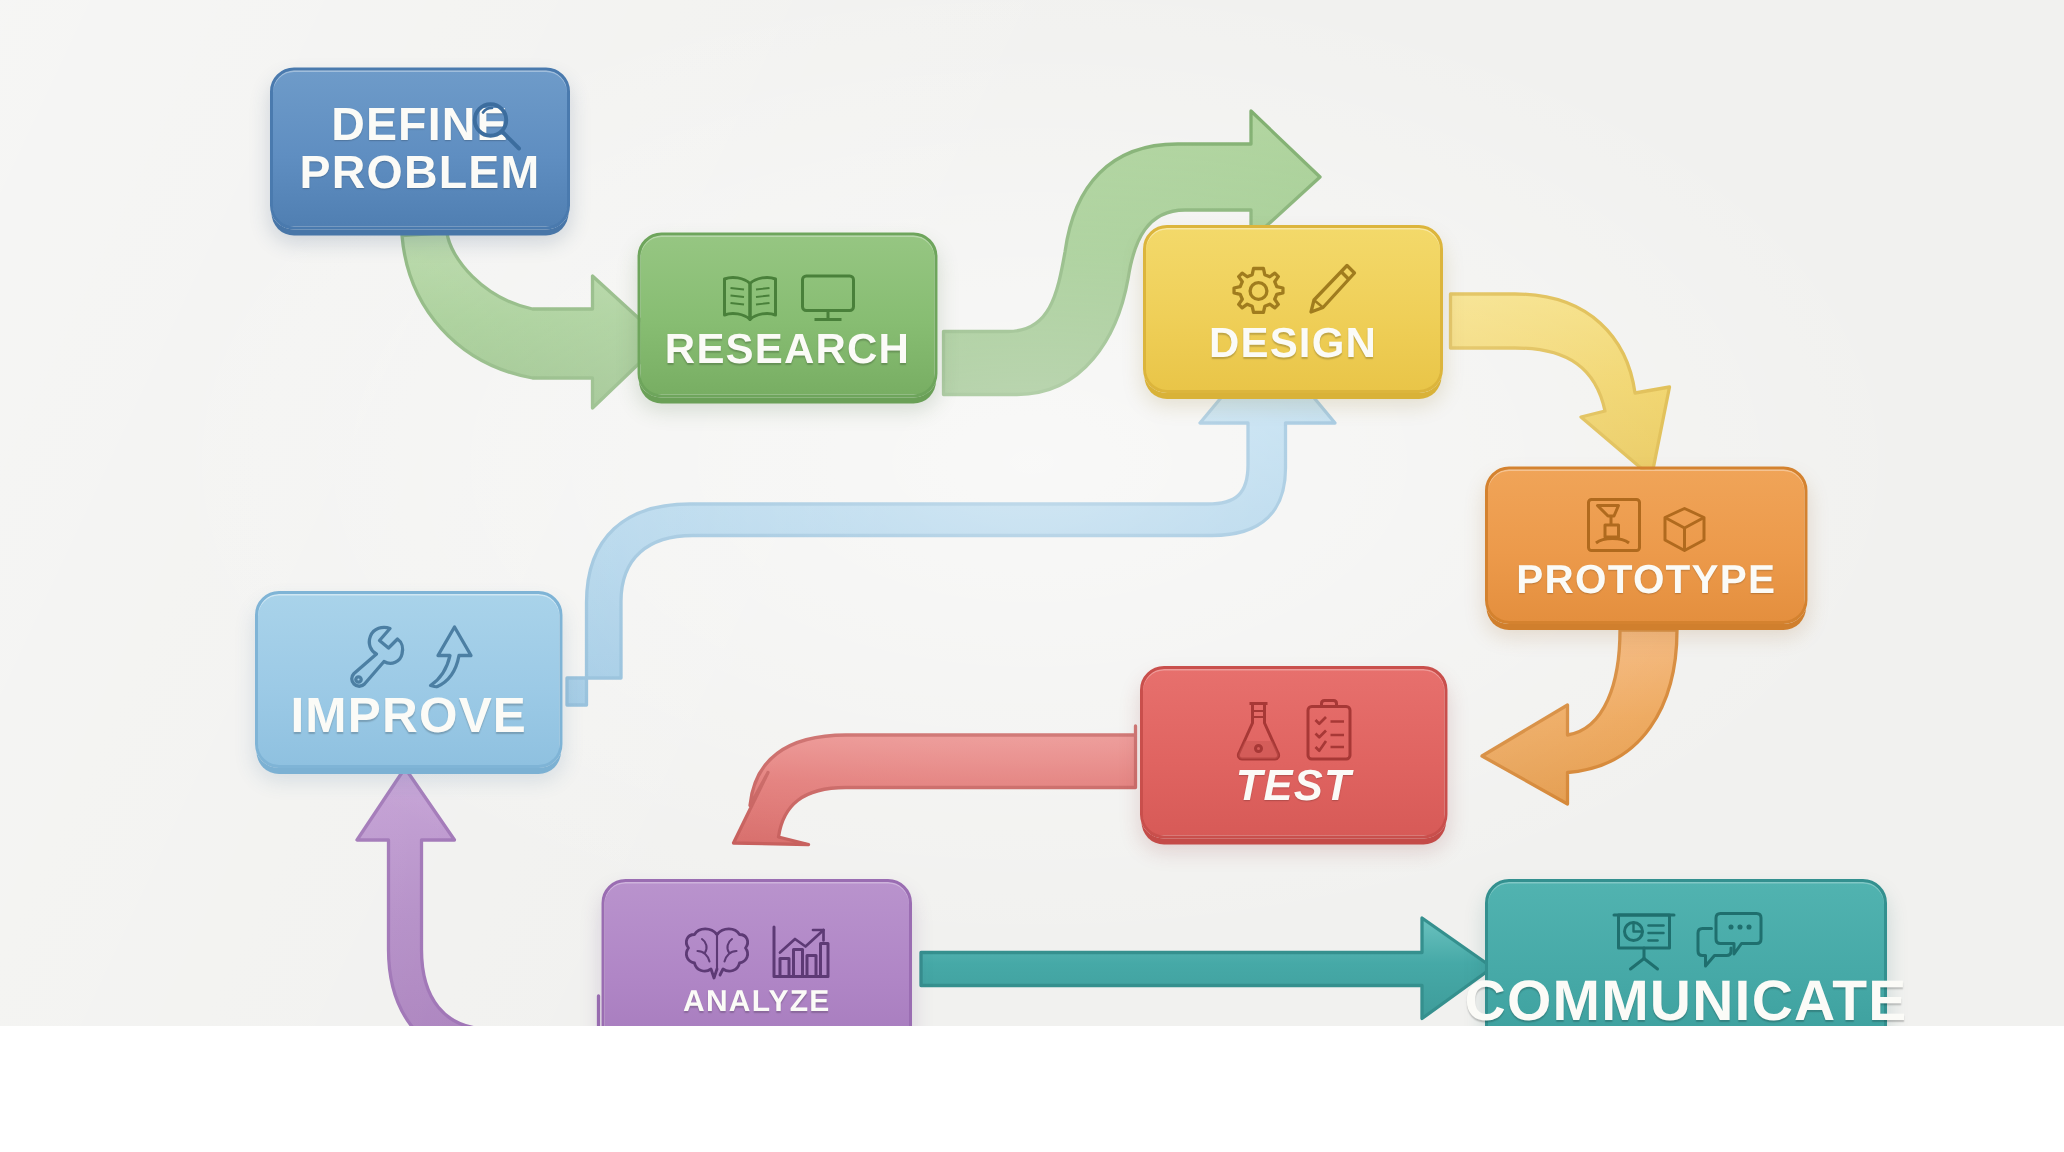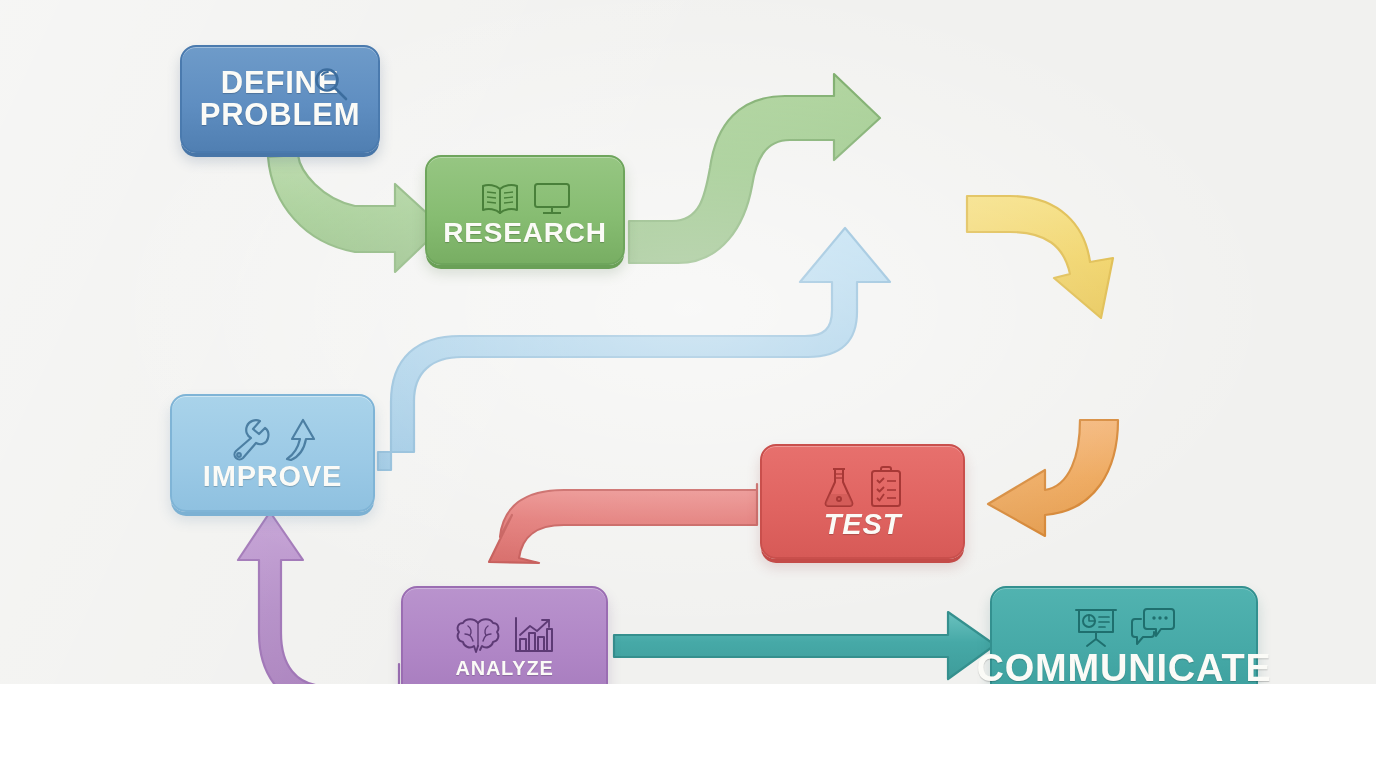--- a/index.html
+++ b/index.html
@@ -117,21 +117,21 @@
     box-shadow: 0 5px 0 -1px #328d8c, 0 8px 14px rgba(20,100,100,0.18), inset 0 1px 0 rgba(255,255,255,0.28);
   }
   #node-communicate .label { font-size: 38px; }
 
   #node-improve {
     left: 170px; top: 394px; width: 205px; height: 118px;
     background: linear-gradient(180deg, #a9d3ea 0%, #9ccae6 55%, #8fc1e0 100%);
     border-color: #7fb4d6;
     box-shadow: 0 5px 0 -1px #7cb1d3, 0 8px 14px rgba(50,100,140,0.16), inset 0 1px 0 rgba(255,255,255,0.45);
   }
-  #node-improve .label { font-size: 29px; text-align: center; }
+  #node-improve .label { font-size: 33px; text-align: center; }
 
   .ico { display: block; }
 </style>
 </head>
 <body>
 
 <div id="canvas">
 
   <svg id="arrow-layer" viewBox="0 0 1376 768" xmlns="http://www.w3.org/2000/svg">
     <defs>
@@ -368,21 +368,60 @@
         <svg class="ico" width="42" height="38" viewBox="0 0 42 38" fill="none" stroke="#49803a" stroke-width="2" stroke-linejoin="round">
           <rect x="4" y="4" width="34" height="23" rx="2.5"></rect>
           <line x1="21" y1="27" x2="21" y2="32"></line>
           <line x1="12" y1="33" x2="30" y2="33"></line>
         </svg>
       </span>
     </div>
     <div class="label">RESEARCH</div>
   </div>
 
-
+  <div class="node" id="node-design">
+    <div class="icons">
+      <span>
+        <svg class="ico" width="40" height="40" viewBox="0 0 40 40" fill="none" stroke="#a07c1e" stroke-width="2.2" stroke-linejoin="round">
+          <path d="M20 5 l3.3 0 0.9 4.1 3.3 1.4 3.4-2.4 2.3 2.3 -2.4 3.4 1.4 3.3 4.1 0.9 0 3.3 -4.1 0.9 -1.4 3.3 2.4 3.4 -2.3 2.3 -3.4-2.4 -3.3 1.4 -0.9 4.1 -3.3 0 -3.3 0 -0.9-4.1 -3.3-1.4 -3.4 2.4 -2.3-2.3 2.4-3.4 -1.4-3.3 -4.1-0.9 0-3.3 4.1-0.9 1.4-3.3 -2.4-3.4 2.3-2.3 3.4 2.4 3.3-1.4 0.9-4.1 z"></path>
+          <circle cx="20" cy="20" r="5.6"></circle>
+        </svg>
+      </span>
+      <span>
+        <svg class="ico" width="38" height="40" viewBox="0 0 38 40" fill="none" stroke="#a07c1e" stroke-width="2.2" stroke-linejoin="round">
+          <path d="M30 3 L35 8 L14 31 L6 34 L8 26 Z"></path>
+          <line x1="26" y1="7" x2="31" y2="12"></line>
+          <line x1="8" y1="26" x2="14" y2="31" stroke-width="1.6"></line>
+        </svg>
+      </span>
+    </div>
+    <div class="label">DESIGN</div>
+  </div>
+
+  <div class="node" id="node-prototype">
+    <div class="icons">
+      <span>
+        <svg class="ico" width="42" height="42" viewBox="0 0 42 42" fill="none" stroke="#b06a1e" stroke-width="2" stroke-linejoin="round">
+          <rect x="4" y="3" width="34" height="34" rx="2"></rect>
+          <path d="M10 7 L24 7 L21 14 L17 14 Z"></path>
+          <line x1="19" y1="14" x2="19" y2="20"></line>
+          <rect x="15" y="20" width="9" height="8"></rect>
+          <path d="M9 32 C14 28, 26 28, 31 32"></path>
+        </svg>
+      </span>
+      <span>
+        <svg class="ico" width="34" height="38" viewBox="0 0 34 38" fill="none" stroke="#b06a1e" stroke-width="2" stroke-linejoin="round">
+          <path d="M17 5 L30 11 L30 26 L17 33 L4 26 L4 11 Z"></path>
+          <path d="M4 11 L17 18 L30 11"></path>
+          <line x1="17" y1="18" x2="17" y2="33"></line>
+        </svg>
+      </span>
+    </div>
+    <div class="label">PROTOTYPE</div>
+  </div>
 
   <div class="node" id="node-test">
     <div class="icons">
       <span>
         <svg class="ico" width="38" height="44" viewBox="0 0 38 44" fill="none" stroke="#a73836" stroke-width="2" stroke-linejoin="round">
           <path d="M13 4 L25 4 M15 4 L15 17 L6 37 C5 39, 6 41, 8 41 L30 41 C32 41, 33 39, 32 37 L23 17 L23 4"></path>
           <path d="M10 29 L28 29 L32 37 C33 39, 32 41, 30 41 L8 41 C6 41, 5 39, 6 37 Z" fill="#c75350" stroke="none" opacity="0.5"></path>
           <circle cx="19" cy="34" r="2"></circle>
           <line x1="16" y1="9" x2="22" y2="9" stroke-width="1.3"></line>
           <line x1="16" y1="13" x2="22" y2="13" stroke-width="1.3"></line>

